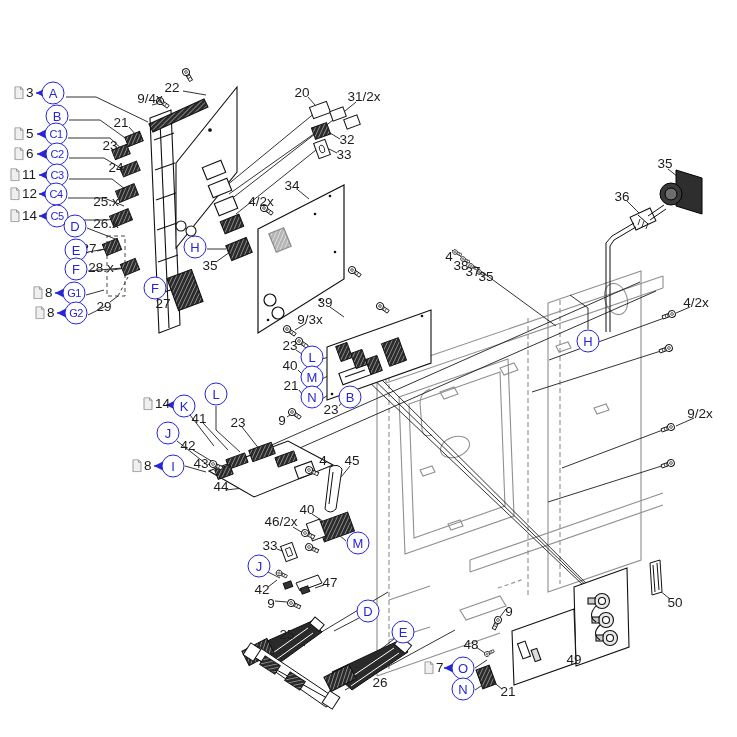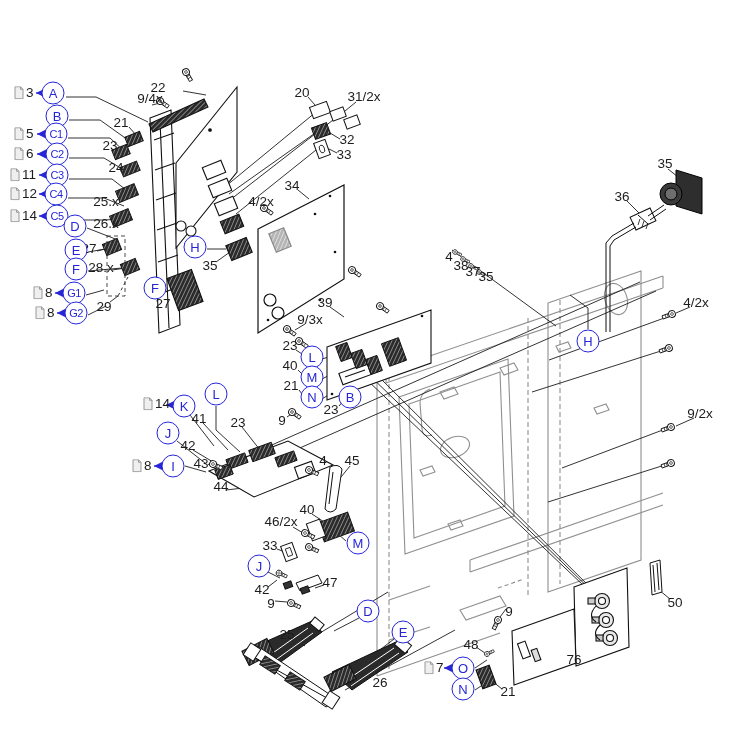--- a/index.html
+++ b/index.html
@@ -371,21 +371,21 @@
     <line x1="45" y1="216" x2="39" y2="216" marker-end="url(#arr)"></line>
     <line x1="62" y1="293" x2="55" y2="293" marker-end="url(#arr)"></line>
     <line x1="64" y1="313" x2="57" y2="313" marker-end="url(#arr)"></line>
     <line x1="172" y1="405" x2="166" y2="405" marker-end="url(#arr)"></line>
     <line x1="161" y1="466" x2="154" y2="466" marker-end="url(#arr)"></line>
     <line x1="451" y1="668" x2="444" y2="668" marker-end="url(#arr)"></line>
   </g>
 </svg>
 
 <div id="labels">
-      <div class="plabel" style="left: 158px; top: 88px; text-align: right;">22</div>
+      <div class="plabel" style="left: 172px; top: 88px; text-align: right;">22</div>
       <div class="plabel" style="left: 150px; top: 99px;">9/4x</div>
       <div class="plabel" style="left: 121px; top: 123px;">21</div>
       <div class="plabel" style="left: 110px; top: 146px;">23</div>
       <div class="plabel" style="left: 116px; top: 168px;">24</div>
       <div class="plabel" style="left: 106px; top: 202px;">25.x</div>
       <div class="plabel" style="left: 106px; top: 224px;">26.x</div>
       <div class="plabel" style="left: 89px; top: 249px;">27</div>
       <div class="plabel" style="left: 101px; top: 268px;">28.x</div>
       <div class="plabel" style="left: 104px; top: 307px;">29</div>
       <div class="plabel" style="left: 302px; top: 93px;">20</div>
@@ -422,21 +422,21 @@
       <div class="plabel" style="left: 622px; top: 197px;">36</div>
       <div class="plabel" style="left: 449px; top: 257px;">4</div>
       <div class="plabel" style="left: 461px; top: 266px;">38</div>
       <div class="plabel" style="left: 473px; top: 272px;">37</div>
       <div class="plabel" style="left: 486px; top: 277px;">35</div>
       <div class="plabel" style="left: 696px; top: 303px;">4/2x</div>
       <div class="plabel" style="left: 700px; top: 414px;">9/2x</div>
       <div class="plabel" style="left: 509px; top: 612px;">9</div>
       <div class="plabel" style="left: 471px; top: 645px;">48</div>
       <div class="plabel" style="left: 508px; top: 692px;">21</div>
-      <div class="plabel" style="left: 574px; top: 660px;">76</div>
+      <div class="plabel" style="left: 574px; top: 660px;">49</div>
       <div class="plabel" style="left: 675px; top: 603px;">50</div>
       <div class="callout" style="left: 53px; top: 93px;">A</div>
       <div class="callout" style="left: 57px; top: 116px;">B</div>
       <div class="callout two" style="left: 56px; top: 134px;">C1</div>
       <div class="callout two" style="left: 57px; top: 154px;">C2</div>
       <div class="callout two" style="left: 57px; top: 175px;">C3</div>
       <div class="callout two" style="left: 56px; top: 194px;">C4</div>
       <div class="callout two" style="left: 57px; top: 216px;">C5</div>
       <div class="callout" style="left: 75px; top: 226px;">D</div>
       <div class="callout" style="left: 76px; top: 250px;">E</div>

